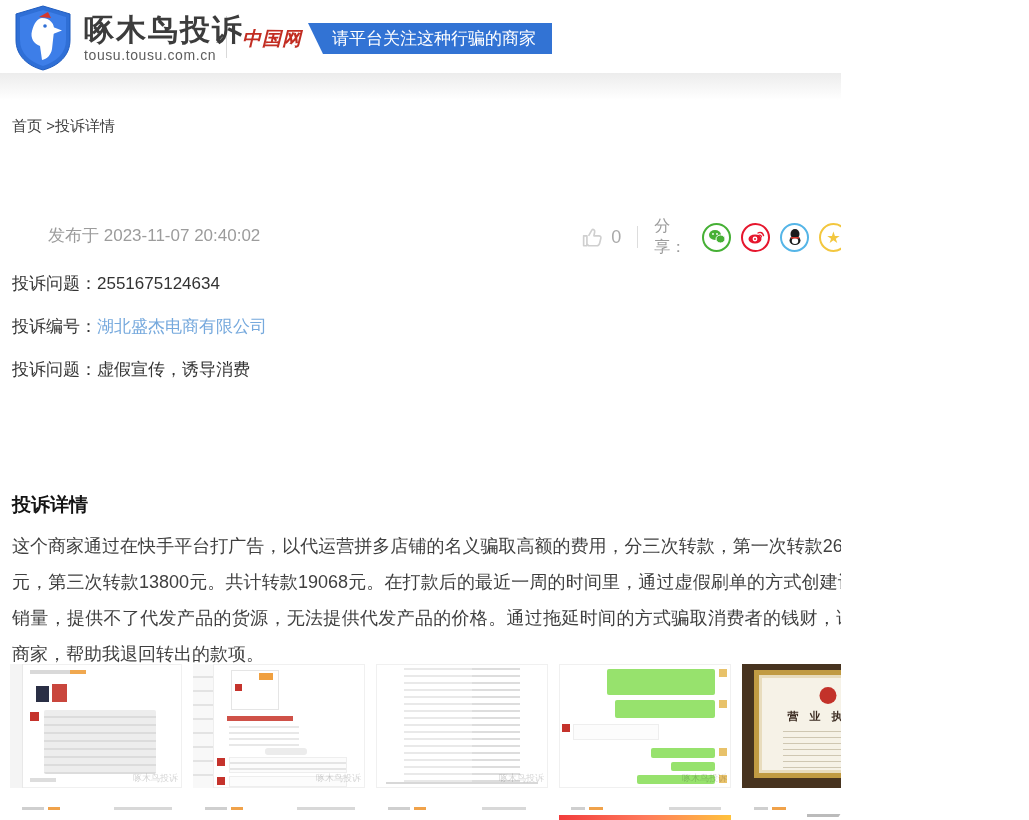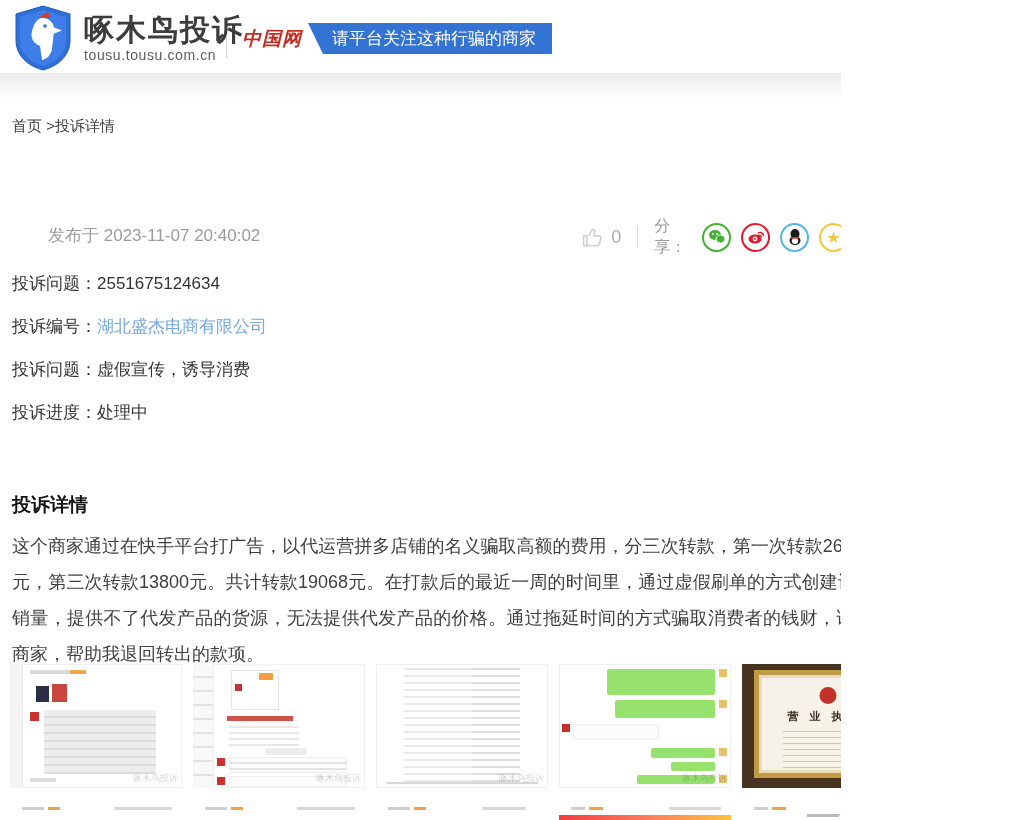--- a/index.html
+++ b/index.html
@@ -221,24 +221,20 @@
       <span>2551675124634</span>
     </div>
     <div class="info-row">
       <span>投诉编号：</span>
       <a class="info-link">湖北盛杰电商有限公司</a>
     </div>
     <div class="info-row">
       <span>投诉问题：</span>
       <span>虚假宣传，诱导消费</span>
     </div>
-    <div class="info-row">
-      <span>投诉进度：</span>
-      <span>处理中</span>
-    </div>
   </div>
 
   <div class="detail-heading">投诉详情</div>
   <p class="detail-text">这个商家通过在快手平台打广告，以代运营拼多店铺的名义骗取高额的费用，分三次转款，第一次转款268元，第二次转款5000元，第三次转款13800元。共计转款19068元。在打款后的最近一周的时间里，通过虚假刷单的方式创建订单，店铺没有真实的销量，提供不了代发产品的货源，无法提供代发产品的价格。通过拖延时间的方式骗取消费者的钱财，请平台关注这种行骗的商家，帮助我退回转出的款项。</p>
 
   <div class="thumbs">
 
     <div class="thumb">
       <div class="abs t1-side"></div>
       <div class="abs t1-head"></div>

